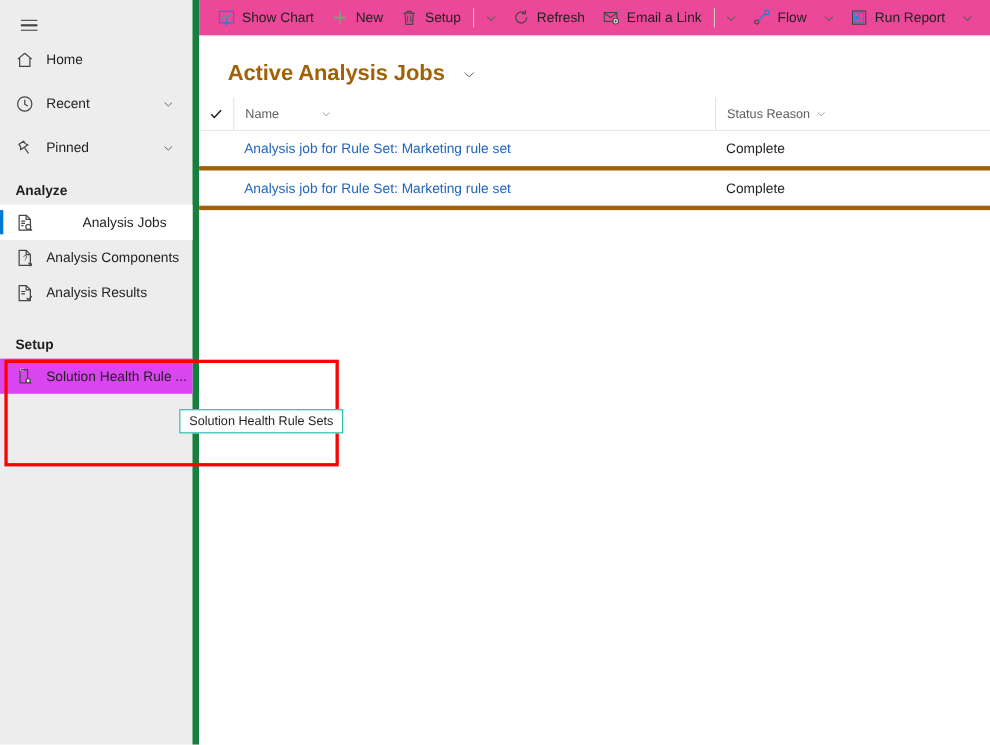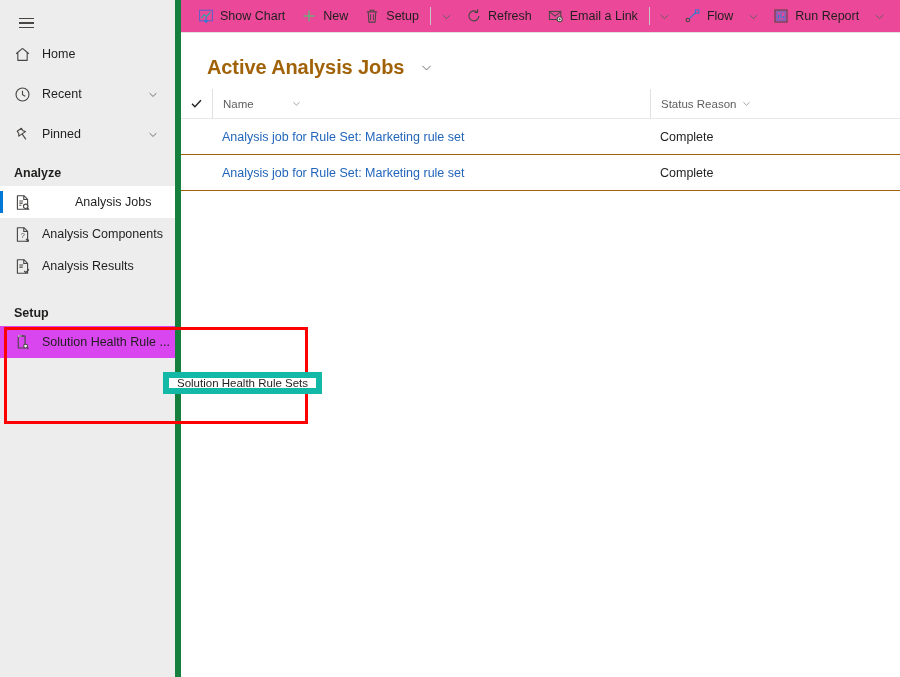--- a/index.html
+++ b/index.html
@@ -198,21 +198,21 @@
     cursor: pointer;
   }
   .gh-cell .gh-caret { margin-left: 5px; display:flex; align-items:center; }
   .gh-name { width: 438px; flex: 0 0 438px; gap: 32px; }
   .gh-status { width: 250px; flex: 0 0 250px; }
 
   .grid-row {
     display: flex;
     align-items: center;
     height: 36px;
-    border-bottom: 1px solid #a16207;
+    border-bottom: 4px solid #a16207;
   }
   .gr-check { width: 31px; flex: 0 0 31px; }
   .gr-name {
     width: 438px; flex: 0 0 438px;
     padding-left: 10px;
     font-size: 12.5px;
     color: #2266bb;
     cursor: pointer;
   }
   .gr-status {
@@ -232,21 +232,21 @@
     z-index: 40;
   }
   #tooltip {
     position: absolute;
     left: 163px; top: 372px;
     height: 22px;
     padding: 0 8px;
     display: flex;
     align-items: center;
     background: #ffffff;
-    border: 6px solid #14b8a6;
+    border: 1px solid #14b8a6;
     font-size: 11.5px;
     color: #201f1e;
     white-space: nowrap;
     z-index: 45;
   }
 </style>
 </head>
 <body>
 
 <div id="app">

